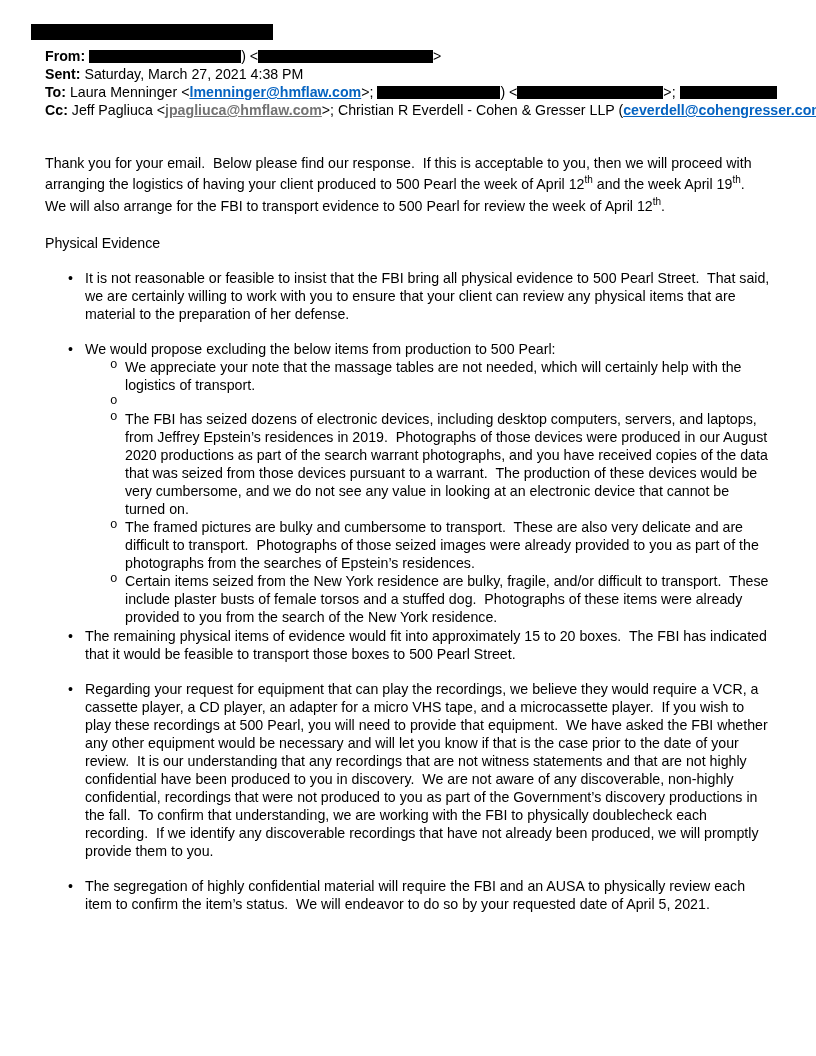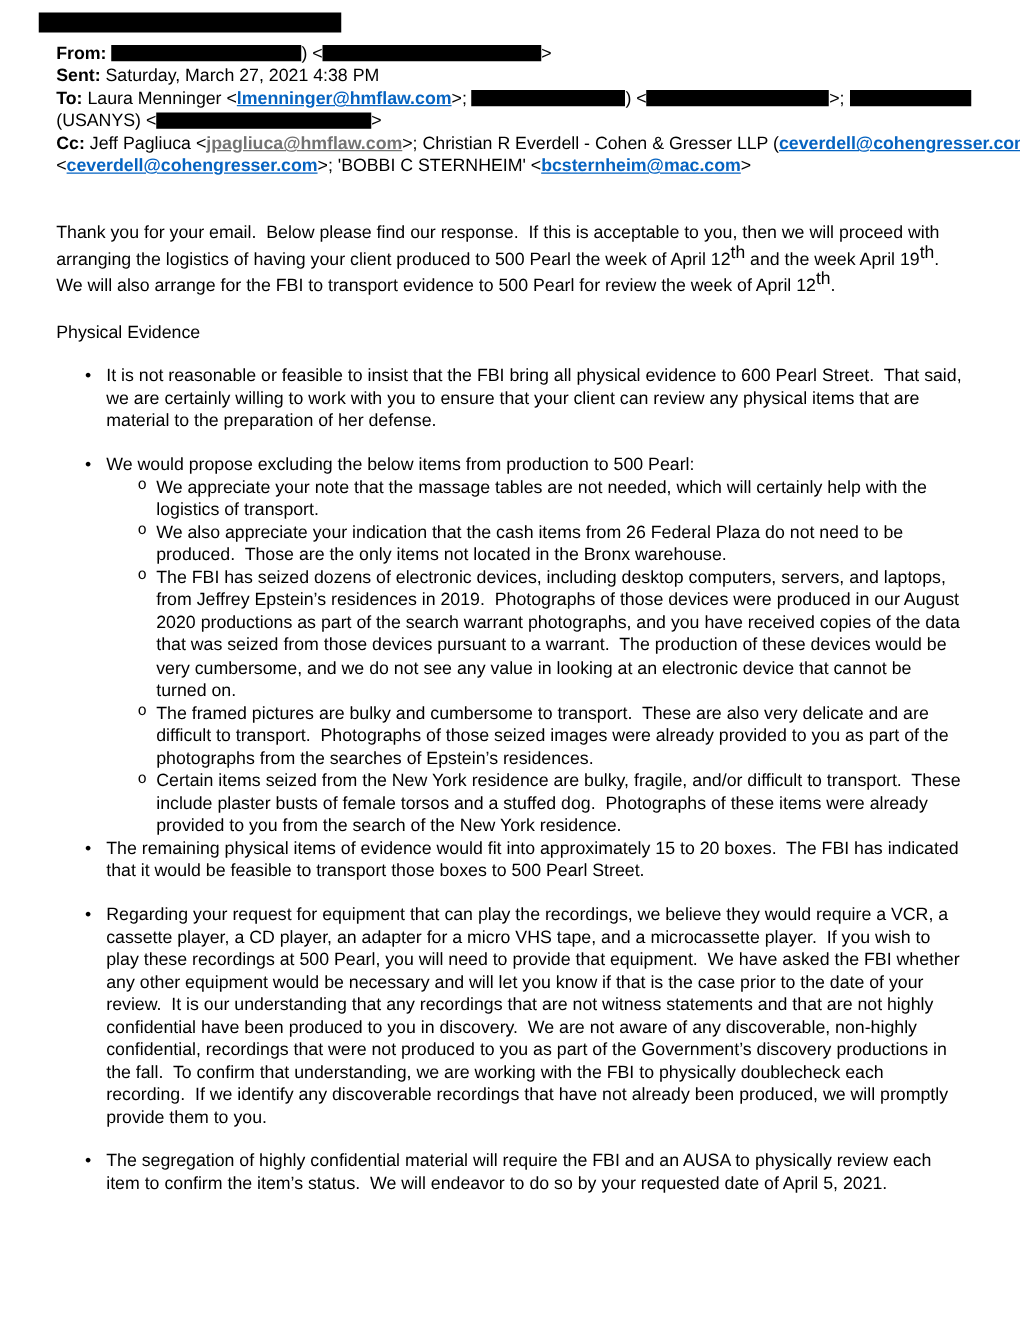--- a/index.html
+++ b/index.html
@@ -3,21 +3,21 @@
 <meta charset="utf-8">
 <style>
   html, body { margin: 0; padding: 0; }
   body {
     width: 816px; height: 1056px;
     background: #ffffff;
     overflow: hidden;
   }
   .page {
     width: 816px; height: 1056px;
-    padding: 10px 45px 0 45px;
+    padding: 24px 45px 0 45px;
     box-sizing: border-box;
     font-family: "Liberation Sans", sans-serif;
     font-size: 14.2px;
     line-height: 1.27;
     color: #000000;
   }
   .block { white-space: pre-wrap; }
   .header { white-space: pre; }
   .redline { margin-bottom: 5px; margin-left: -14px; }
   .blank { height: 17px; }
@@ -31,53 +31,51 @@
     font-weight: bold;
   }
   .redaction {
     display: inline-block;
     background: #000000;
     height: 13px;
     vertical-align: -2px;
   }
   .sup {
     vertical-align: super;
-    font-size: 14px;
+    font-size: 10px;
     line-height: 0;
     text-align: center;
   }
   .li1 { display: flex; padding-left: 23px; }
   .li1 > .marker { flex: 0 0 17px; }
   .li2 { display: flex; padding-left: 65px; }
   .li2 > .marker { flex: 0 0 15px; font-family: "Liberation Mono", monospace; font-size: 12.5px; }
   .content { flex: 1; white-space: pre-wrap; }
 </style>
 </head>
 <body>
 
 <div class="page">
   <div id="email-document">
       <div class="block redline"><span class="redaction" style="width: 242px; height: 16px; background: rgb(0, 0, 0);"></span></div>
       <div class="block header"><span class="bold">From: </span><span class="redaction" style="width: 152px; background: rgb(0, 0, 0);"></span><span>) &lt;</span><span class="redaction" style="width: 175px; background: rgb(0, 0, 0);"></span><span>&gt;</span></div>
       <div class="block header"><span class="bold">Sent: </span><span>Saturday, March 27, 2021 4:38 PM</span></div>
       <div class="block header"><span class="bold">To: </span><span>Laura Menninger &lt;</span><a class="email-link" style="color: rgb(5, 99, 193);">lmenninger@hmflaw.com</a><span>&gt;; </span><span class="redaction" style="width: 123px; background: rgb(0, 0, 0);"></span><span>) &lt;</span><span class="redaction" style="width: 146px; background: rgb(0, 0, 0);"></span><span>&gt;; </span><span class="redaction" style="width: 97px; background: rgb(0, 0, 0);"></span></div>
-      <div class="block header"><span>(USANYS) &lt;</span><span class="redaction" style="width: 172px; background: rgb(0, 0, 0);"></span><span>&gt;</span></div>
       <div class="block header"><span class="bold">Cc: </span><span>Jeff Pagliuca &lt;</span><a class="email-link" style="color: #737373;">jpagliuca@hmflaw.com</a><span>&gt;; Christian R Everdell - Cohen &amp; Gresser LLP (</span><a class="email-link" style="color: rgb(5, 99, 193);">ceverdell@cohengresser.com</a><span>)</span></div>
-      <div class="block header"><span>&lt;</span><a class="email-link" style="color: rgb(5, 99, 193);">ceverdell@cohengresser.com</a><span>&gt;; 'BOBBI C STERNHEIM' &lt;</span><a class="email-link" style="color: rgb(5, 99, 193);">bcsternheim@mac.com</a><span>&gt;</span></div>
       <div class="block blank"></div>
       <div class="block blank"></div>
       <div class="block para loose"><span>Thank you for your email.  Below please find our response.  If this is acceptable to you, then we will proceed with arranging the logistics of having your client produced to 500 Pearl the week of April 12</span><span class="sup">th</span><span> and the week April 19</span><span class="sup">th</span><span>.  We will also arrange for the FBI to transport evidence to 500 Pearl for review the week of April 12</span><span class="sup">th</span><span>.</span></div>
       <div class="block blank"></div>
       <div class="block para"><span class="underline">Physical Evidence</span></div>
       <div class="block blank"></div>
-      <div class="block li1"><span class="marker">•</span><span class="content"><span>It is not reasonable or feasible to insist that the FBI bring all physical evidence to 600 Pearl Street.  That said, we are certainly willing to work with you to ensure that your client can review any physical items that are material to the preparation of her defense.</span></span></div>
+      <div class="block li1"><span class="marker">•</span><span class="content"><span>It is not reasonable or feasible to insist that the FBI bring all physical evidence to 500 Pearl Street.  That said, we are certainly willing to work with you to ensure that your client can review any physical items that are material to the preparation of her defense.</span></span></div>
       <div class="block blank"></div>
       <div class="block li1"><span class="marker">•</span><span class="content"><span>We would propose excluding the below items from production to 500 Pearl:</span></span></div>
       <div class="block li2"><span class="marker">o</span><span class="content"><span>We appreciate your note that the massage tables are not needed, which will certainly help with the logistics of transport.</span></span></div>
-      <div class="block li2"><span class="marker">o</span><span class="content"><span>We also appreciate your indication that the cash items from 26 Federal Plaza do not need to be produced.  Those are the only items not located in the Bronx warehouse.</span></span></div>
+      <div class="block li2"><span class="marker">o</span></div>
       <div class="block li2"><span class="marker">o</span><span class="content"><span>The FBI has seized dozens of electronic devices, including desktop computers, servers, and laptops, from Jeffrey Epstein’s residences in 2019.  Photographs of those devices were produced in our August 2020 productions as part of the search warrant photographs, and you have received copies of the data that was seized from those devices pursuant to a warrant.  The production of these devices would be very cumbersome, and we do not see any value in looking at an electronic device that cannot be turned on.</span></span></div>
       <div class="block li2"><span class="marker">o</span><span class="content"><span>The framed pictures are bulky and cumbersome to transport.  These are also very delicate and are difficult to transport.  Photographs of those seized images were already provided to you as part of the photographs from the searches of Epstein’s residences.</span></span></div>
       <div class="block li2"><span class="marker">o</span><span class="content"><span>Certain items seized from the New York residence are bulky, fragile, and/or difficult to transport.  These include plaster busts of female torsos and a stuffed dog.  Photographs of these items were already provided to you from the search of the New York residence.</span></span></div>
       <div class="block li1"><span class="marker">•</span><span class="content"><span>The remaining physical items of evidence would fit into approximately 15 to 20 boxes.  The FBI has indicated that it would be feasible to transport those boxes to 500 Pearl Street.</span></span></div>
       <div class="block blank"></div>
       <div class="block li1"><span class="marker">•</span><span class="content"><span>Regarding your request for equipment that can play the recordings, we believe they would require a VCR, a cassette player, a CD player, an adapter for a micro VHS tape, and a microcassette player.  If you wish to play these recordings at 500 Pearl, you will need to provide that equipment.  We have asked the FBI whether any other equipment would be necessary and will let you know if that is the case prior to the date of your review.  It is our understanding that any recordings that are not witness statements and that are not highly confidential have been produced to you in discovery.  We are not aware of any discoverable, non-highly confidential, recordings that were not produced to you as part of the Government’s discovery productions in the fall.  To confirm that understanding, we are working with the FBI to physically doublecheck each recording.  If we identify any discoverable recordings that have not already been produced, we will promptly provide them to you.</span></span></div>
       <div class="block blank"></div>
       <div class="block li1"><span class="marker">•</span><span class="content"><span>The segregation of highly confidential material will require the FBI and an AUSA to physically review each item to confirm the item’s status.  We will endeavor to do so by your requested date of April 5, 2021.</span></span></div>
     </div>
 </div>

